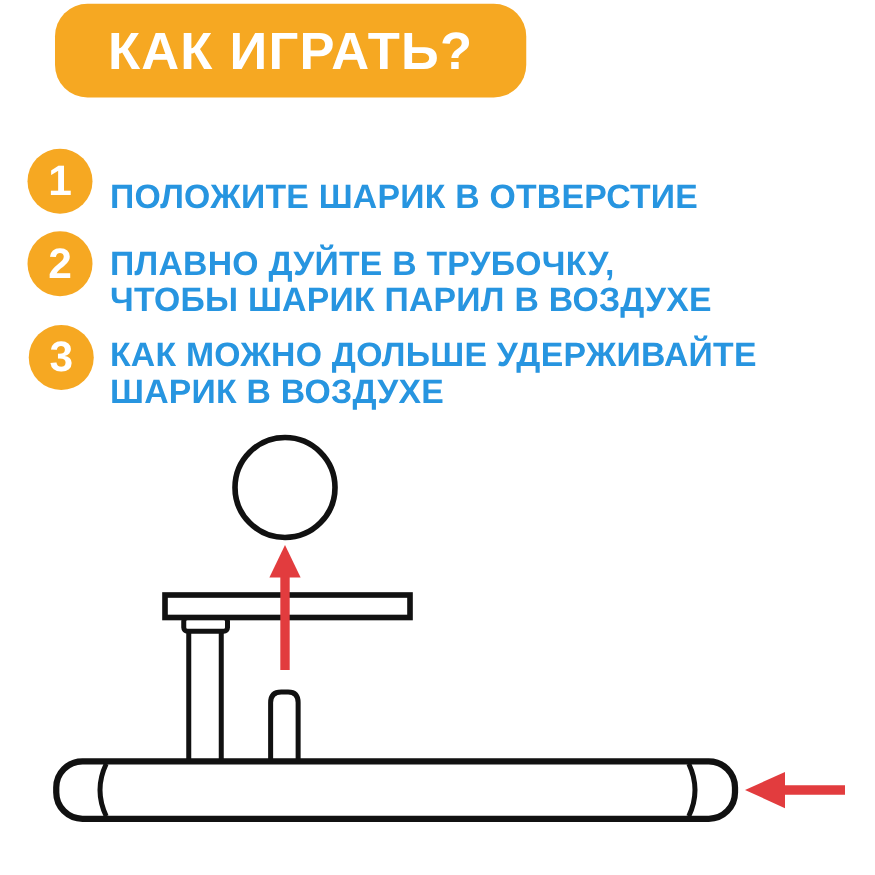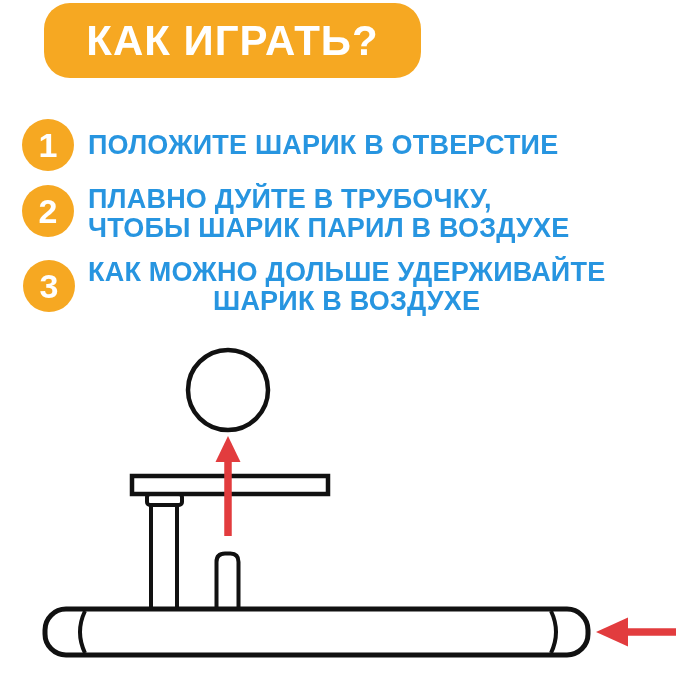--- a/index.html
+++ b/index.html
@@ -36,20 +36,21 @@
   }
   .step-text {
     position: absolute;
     left: 88px;
     color: var(--blue, #2795E0);
     font-weight: bold;
     font-size: 27px;
     line-height: 29px;
     letter-spacing: 0.2px;
     white-space: nowrap;
+    margin-top: 12px;
   }
   .diagram-svg {
     position: absolute;
     left: 0; top: 0;
     width: 700px; height: 700px;
   }
 </style>
 </head>
 <body>
 
@@ -70,21 +71,21 @@
     <span>2</span>
   </div>
   <div class="step-text" style="top:185px;">
     <div>ПЛАВНО ДУЙТЕ В ТРУБОЧКУ,</div>
     <div>ЧТОБЫ ШАРИК ПАРИЛ В ВОЗДУХЕ</div>
   </div>
 
   <div class="step-circle" style="left:23px; top:260px;">
     <span>3</span>
   </div>
-  <div class="step-text" style="top:258px;text-align:center;">
+  <div class="step-text" style="top:258px;">
     <div>КАК МОЖНО ДОЛЬШЕ УДЕРЖИВАЙТЕ</div>
     <div>ШАРИК В ВОЗДУХЕ</div>
   </div>
 
   <svg class="diagram-svg" viewBox="0 0 700 700">
 
     <rect x="151" y="503" width="26" height="108" fill="#FFFFFF" stroke-width="4" stroke="#111111"></rect>
 
     <rect x="147" y="494" width="35" height="11" rx="3" fill="#FFFFFF" stroke-width="4" stroke="#111111"></rect>
 

